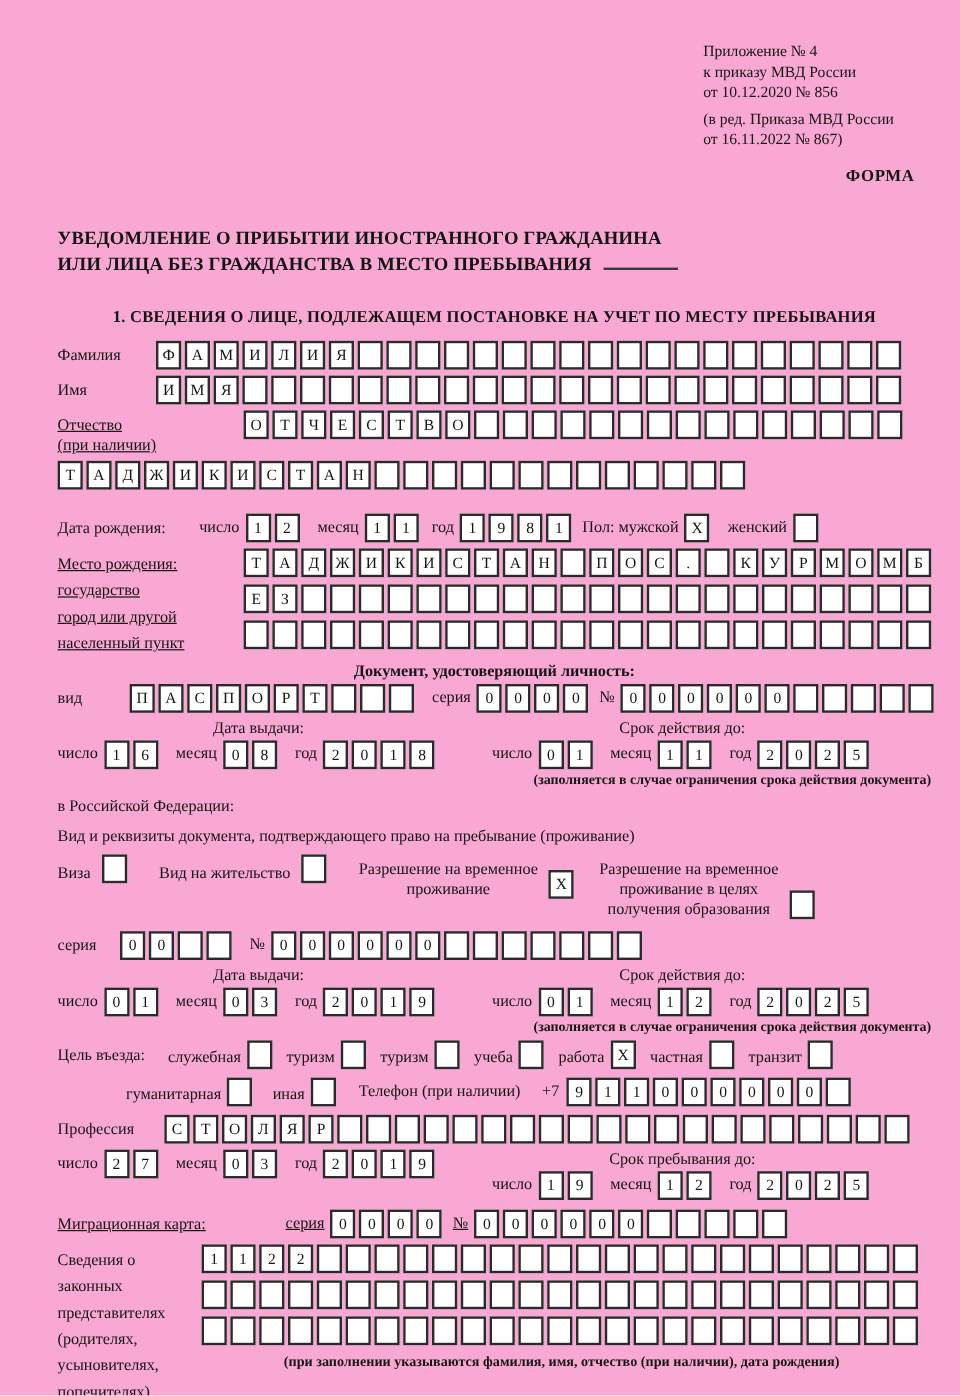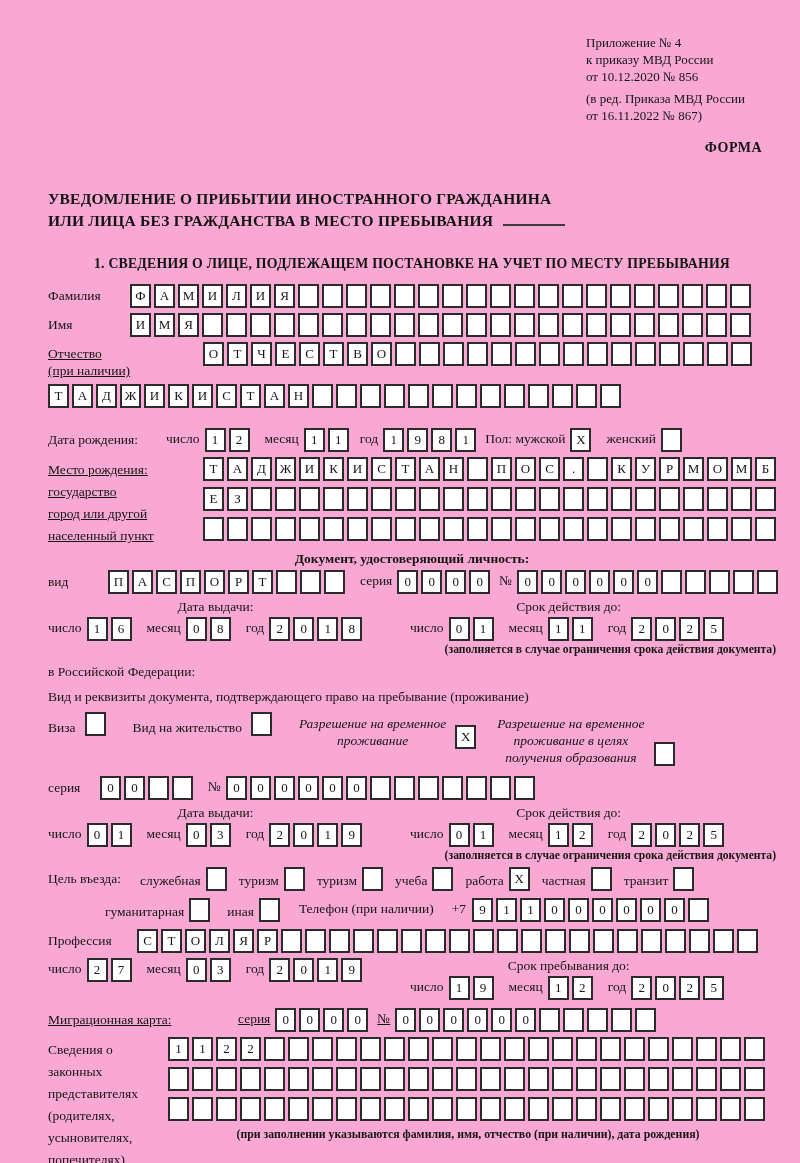--- a/index.html
+++ b/index.html
@@ -34,21 +34,21 @@
   .note{font-size:11.6px;font-weight:bold;text-align:right;margin:1px 0 4px 0;line-height:14px;}
 
   .bold-c{font-weight:bold;text-align:center;margin:4px 0 3px 0;}
 
   .intro{line-height:22px;margin-top:3px;}
 
   
   .optrow{display:flex;align-items:flex-start;margin:4px 0 10px 0;}
   .opt{display:flex;align-items:flex-end;}
   .opt .olbl{padding-top:3px;line-height:17px;}
-  .opt .center{text-align:center;font-style:italic;}
+  .opt .center{text-align:center;}
   .opt .cells{margin-left:9px;}
   .mr18{margin-right:18px;} .mr24{margin-right:24px;}
 
   
   .prow{display:flex;align-items:flex-start;margin-bottom:7px;flex-wrap:nowrap;}
   .popt{display:flex;align-items:center;margin-right:9px;}
   .popt .olbl{padding-top:3px;margin-right:5px;}
   .indent57{margin-left:57px;}
 
   

